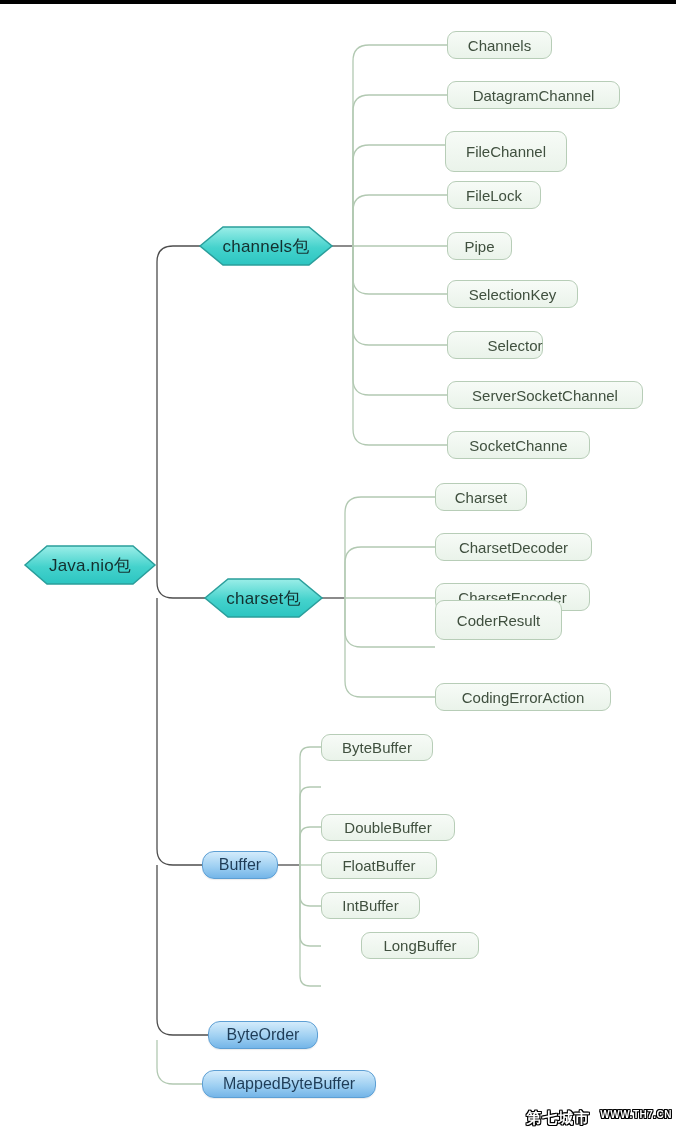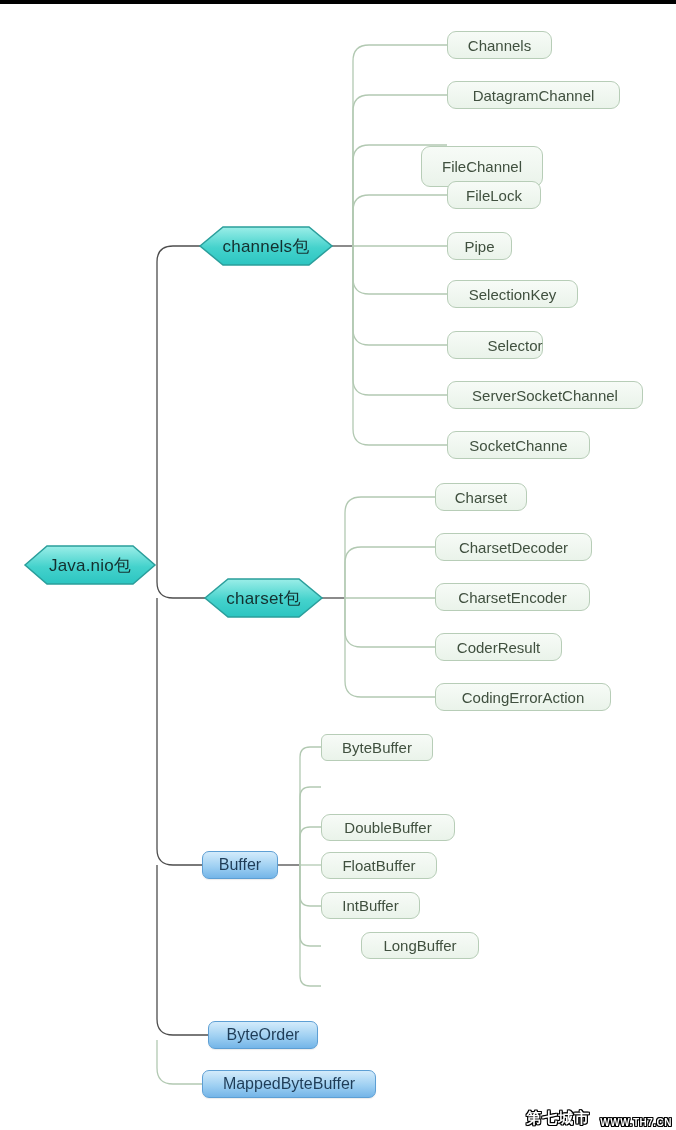--- a/index.html
+++ b/index.html
@@ -14,26 +14,26 @@
     position:absolute;display:flex;align-items:center;justify-content:center;
     font-size:17px;color:#14302f;font-weight:400;letter-spacing:0.2px;
   }
   .leaf{
     background:linear-gradient(#f7fbf7,#eaf3ea);
     border:1px solid #b7cdb7;border-radius:9px;
     font-size:15px;color:#40503f;
   }
   .blue{
     background:linear-gradient(#d3ebfb,#9fd0f2 55%,#74b5e8);
-    border:1px solid #5d9fd4;border-radius:7px;
+    border:1px solid #5d9fd4;border-radius:12px;
     font-size:16px;color:#1f3d58;
     box-shadow:0 1px 1px rgba(0,0,0,0.08);
   }
   #watermark{
-    position:absolute;right:4px;bottom:2px;display:flex;align-items:flex-end;gap:10px;
+    position:absolute;right:4px;bottom:2px;display:flex;align-items:flex-start;gap:10px;
     color:#ffffff;font-weight:bold;
     text-shadow:-1px -1px 0 #000,1px -1px 0 #000,-1px 1px 0 #000,1px 1px 0 #000,0 1px 0 #000,0 -1px 0 #000,1px 0 0 #000,-1px 0 0 #000;
   }
   #wm-name{font-size:15px;letter-spacing:1px;}
   #wm-url{font-size:10px;letter-spacing:0.5px;}
 </style>
 </head>
 <body>
 
 <div id="stage">
@@ -96,37 +96,37 @@
     <polygon points="200,246 223,227 309,227 332,246 309,265 223,265" fill="url(#tealGrad)" stroke="#2a9e9b" stroke-width="1.5"></polygon>
     <polygon points="205,598 228,579 299,579 322,598 299,617 228,617" fill="url(#tealGrad)" stroke="#2a9e9b" stroke-width="1.5"></polygon>
   </svg>
 
   <div class="hex-label" style="left:25px;top:546px;width:130px;height:38px;">Java.nio包</div>
   <div class="hex-label" style="left:200px;top:227px;width:132px;height:38px;">channels包</div>
   <div class="hex-label" style="left:205px;top:579px;width:117px;height:38px;">charset包</div>
 
   <div class="node leaf" style="left:447px;top:31px;width:105px;height:28px;">Channels</div>
   <div class="node leaf" style="left:447px;top:81px;width:173px;height:28px;">DatagramChannel</div>
-  <div class="node leaf" style="left:421px;top:131px;width:122px;height:41px;margin-top:15px;">FileChannel</div>
+  <div class="node leaf" style="left:445px;top:131px;width:122px;height:41px;">FileChannel</div>
   <div class="node leaf" style="left:447px;top:181px;width:94px;height:28px;">FileLock</div>
   <div class="node leaf" style="left:447px;top:232px;width:65px;height:28px;">Pipe</div>
   <div class="node leaf" style="left:447px;top:280px;width:131px;height:28px;">SelectionKey</div>
   <div class="node leaf" style="left:447px;top:331px;width:96px;height:28px;padding-left:40px;">Selector</div>
   <div class="node leaf" style="left:447px;top:381px;width:196px;height:28px;">ServerSocketChannel</div>
   <div class="node leaf" style="left:447px;top:431px;width:143px;height:28px;">SocketChanne</div>
 
   <div class="node leaf" style="left:435px;top:483px;width:92px;height:28px;">Charset</div>
   <div class="node leaf" style="left:435px;top:533px;width:157px;height:28px;">CharsetDecoder</div>
   <div class="node leaf" style="left:435px;top:583px;width:155px;height:28px;">CharsetEncoder</div>
-  <div class="node leaf" style="left:435px;top:633px;width:127px;height:28px;">CoderResult</div>
+  <div class="node leaf" style="left:435px;top:600px;width:127px;height:40px;">CoderResult</div>
   <div class="node leaf" style="left:435px;top:683px;width:176px;height:28px;">CodingErrorAction</div>
 
   <div class="node blue" style="left:202px;top:851px;width:76px;height:28px;">Buffer</div>
 
-  <div class="node leaf" style="left:321px;top:734px;width:112px;height:27px;border-radius:6px;">ByteBuffer</div>
+  <div class="node leaf" style="left:321px;top:734px;width:112px;height:27px;">ByteBuffer</div>
   <div class="node leaf" style="left:321px;top:814px;width:134px;height:27px;">DoubleBuffer</div>
   <div class="node leaf" style="left:321px;top:852px;width:116px;height:27px;">FloatBuffer</div>
   <div class="node leaf" style="left:321px;top:892px;width:99px;height:27px;">IntBuffer</div>
   <div class="node leaf" style="left:321px;top:932px;width:118px;height:27px;margin-left:40px;">LongBuffer</div>
 
   <div class="node blue" style="left:208px;top:1021px;width:110px;height:28px;">ByteOrder</div>
   <div class="node blue" style="left:202px;top:1070px;width:174px;height:28px;">MappedByteBuffer</div>
 
   <div id="watermark">
     <span id="wm-name">第七城市</span>

